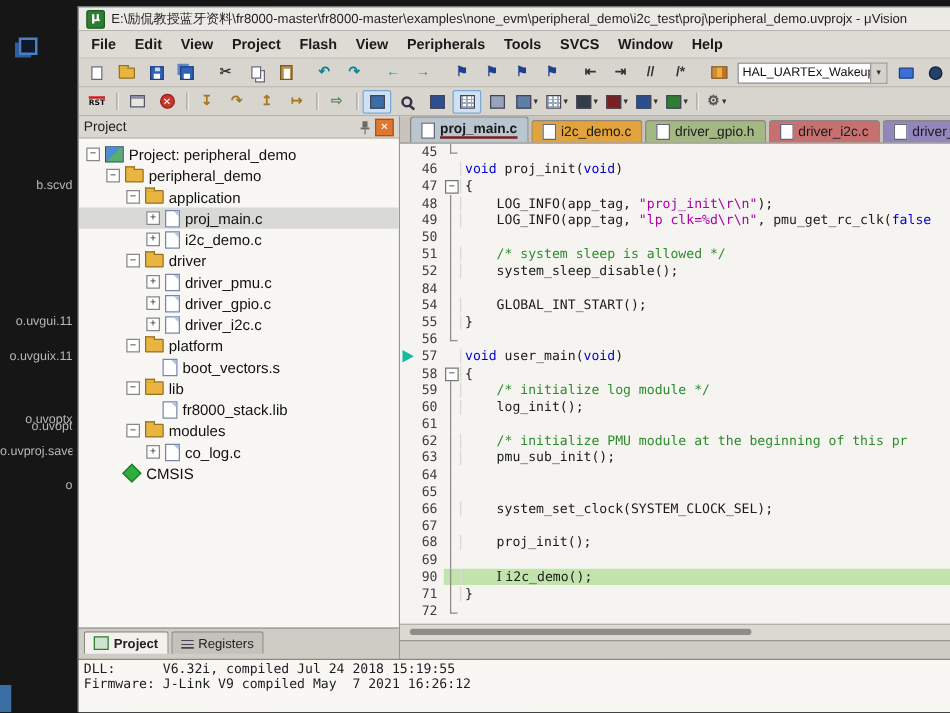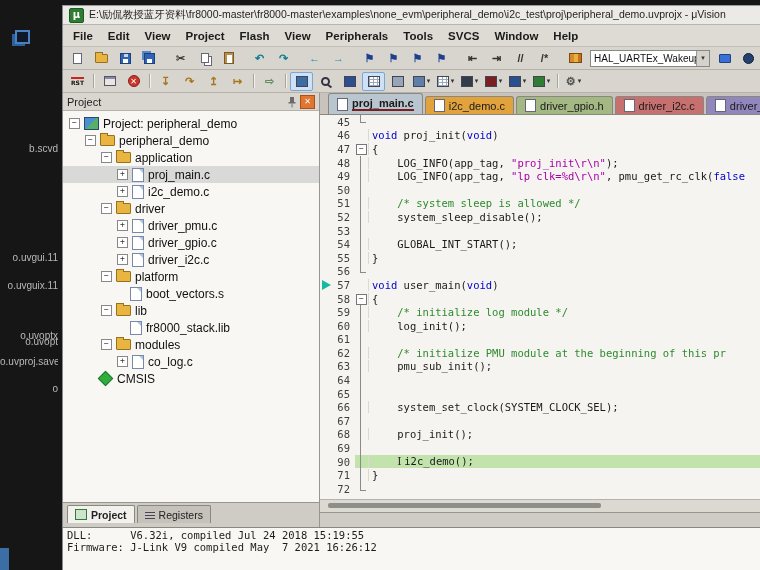--- a/index.html
+++ b/index.html
@@ -506,21 +506,21 @@
               <span class="ctext"><span class="com">    /* system sleep is allowed */</span></span>
             </div>
             <div class="crow">
               <span class="cnum">52</span>
               <span class="cfold">
                 <span class="fbar"></span>
               </span>
               <span class="ctext"><span class="pl">    system_sleep_disable();</span></span>
             </div>
             <div class="crow">
-              <span class="cnum">53</span>
+              <span class="cnum">84</span>
               <span class="cfold">
                 <span class="fbar"></span>
               </span>
               <span class="ctext"></span>
             </div>
             <div class="crow">
               <span class="cnum">54</span>
               <span class="cfold">
                 <span class="fbar"></span>
               </span>

